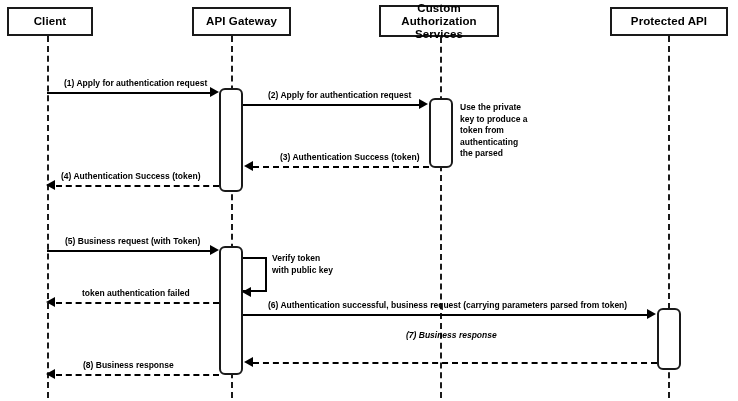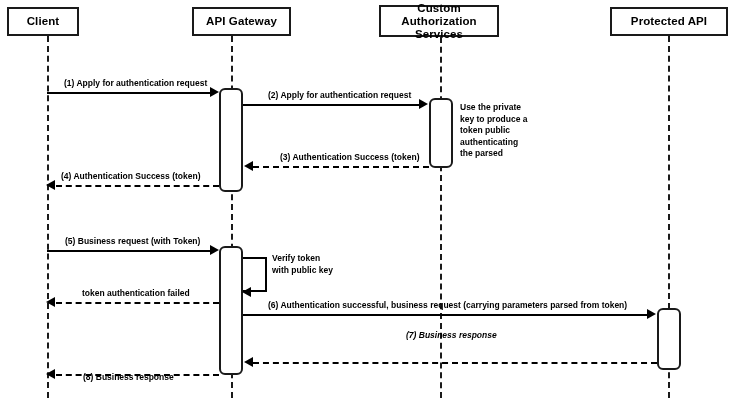--- a/index.html
+++ b/index.html
@@ -88,21 +88,21 @@
     font-weight:bold;
     color:#000000;
     line-height:11.5px;
   }
 </style>
 </head>
 <body>
 
 <div id="diagram">
 
-  <div class="participant" style="left:7px;top:7px;width:72px;height:29px;">Client</div>
+  <div class="participant" style="left:7px;top:7px;width:86px;height:29px;">Client</div>
 
   <div class="participant" style="left:192px;top:7px;width:99px;height:29px;">API Gateway</div>
 
   <div class="participant" style="left:379px;top:5px;width:120px;height:32px;flex-direction:column;">
     <span>Custom Authorization</span>
     <span>Services</span>
   </div>
 
   <div class="participant" style="left:610px;top:7px;width:118px;height:29px;">Protected API</div>
 
@@ -127,21 +127,21 @@
   <div class="msg-line" style="left:243px;top:104px;width:177px;"></div>
   <div class="arrow-head arrow-right" style="left:419px;top:99px;"></div>
 
   <div class="msg-label" style="left:280px;top:152px;">(3) Authentication Success (token)</div>
   <div class="msg-line dashed" style="left:253px;top:166px;width:176px;"></div>
   <div class="arrow-head arrow-left" style="left:244px;top:161px;"></div>
 
   <div class="note" style="left:460px;top:102px;width:84px;">
     <div>Use the private</div>
     <div>key to produce a</div>
-    <div>token public</div>
+    <div>token from</div>
     <div>authenticating</div>
     <div>the parsed</div>
   </div>
 
   <div class="msg-label" style="left:61px;top:171px;">(4) Authentication Success (token)</div>
   <div class="msg-line dashed" style="left:56px;top:185px;width:163px;"></div>
   <div class="arrow-head arrow-left" style="left:46px;top:180px;"></div>
 
   <div class="msg-label" style="left:65px;top:236px;">(5) Business request (with Token)</div>
   <div class="msg-line" style="left:47px;top:250px;width:164px;"></div>
@@ -159,17 +159,17 @@
   <div class="arrow-head arrow-left" style="left:46px;top:297px;"></div>
 
   <div class="msg-label" style="left:268px;top:300px;">(6) Authentication successful, business request (carrying parameters parsed from token)</div>
   <div class="msg-line" style="left:243px;top:314px;width:405px;"></div>
   <div class="arrow-head arrow-right" style="left:647px;top:309px;"></div>
 
   <div class="msg-label" style="left:406px;top:330px;font-style:italic;">(7) Business response</div>
   <div class="msg-line dashed" style="left:253px;top:362px;width:404px;"></div>
   <div class="arrow-head arrow-left" style="left:244px;top:357px;"></div>
 
-  <div class="msg-label" style="left:83px;top:360px;margin-top:12px;">(8) Business response</div>
+  <div class="msg-label" style="left:83px;top:360px;">(8) Business response</div>
   <div class="msg-line dashed" style="left:56px;top:374px;width:163px;"></div>
   <div class="arrow-head arrow-left" style="left:46px;top:369px;"></div>
 
 </div>
 
 </body></html>

